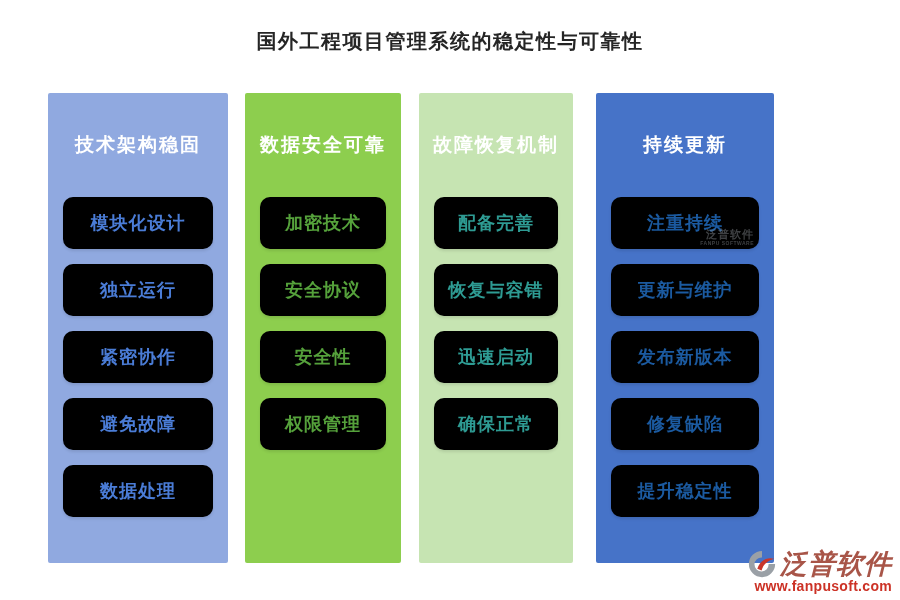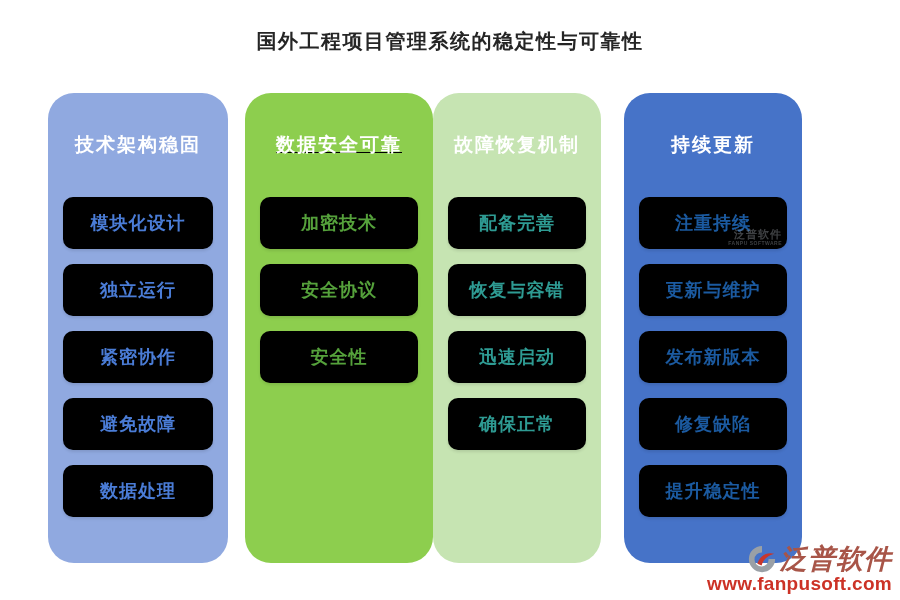--- a/index.html
+++ b/index.html
@@ -6,26 +6,26 @@
   body{
     width:900px;height:600px;background:#ffffff;position:relative;overflow:hidden;
     font-family:"Liberation Sans","DejaVu Sans",sans-serif;
   }
   .title{
     position:absolute;top:28px;left:0;width:100%;margin:0;
     text-align:center;font-size:20px;font-weight:800;color:#252525;letter-spacing:1.5px;
   }
   .columns{position:absolute;top:93px;left:48px;display:flex;}
   .column{
-    height:470px;border-radius:26px;box-sizing:border-box;position:relative;
+    height:470px;border-radius:2px;box-sizing:border-box;position:relative;
     background:var(--col-bg);
   }
   .c0{width:180px;margin-right:17px;}
-  .c1{width:188px;text-decoration:underline;}
-  .c2{width:168px;margin-right:23px;}
+  .c1{width:156px;margin-right:18px;}
+  .c2{width:154px;margin-right:23px;}
   .c3{width:178px;}
   .col-header{
     height:104px;display:flex;align-items:center;justify-content:center;
     color:#ffffff;font-size:19px;font-weight:700;letter-spacing:2px;
   }
   .card{
     width:calc(100% - 30px);height:52px;margin:0 auto 15px auto;
     background:#000000;border-radius:10px;
     display:flex;align-items:center;justify-content:center;
     font-size:18px;font-weight:700;letter-spacing:1px;color:var(--col-text);
@@ -38,21 +38,21 @@
     font-weight:700;
   }
   .card-wm .cw-main{font-size:11px;display:block;}
   .card-wm .cw-sub{font-size:5px;display:block;letter-spacing:0.5px;}
   .watermark{
     position:absolute;right:8px;bottom:6px;
     display:flex;flex-direction:column;align-items:flex-end;line-height:1.05;
   }
   .brand-row{display:flex;align-items:center;gap:3px;}
   .brand{font-size:27px;font-weight:800;font-style:italic;letter-spacing:1px;}
-  .url{font-size:19px;font-weight:700;letter-spacing:0.3px;}
+  .url{font-size:14px;font-weight:700;letter-spacing:0.3px;}
   .logo-icon{width:30px;height:30px;display:inline-block;}
 </style>
 </head>
 <body>
 
 <h1 class="title">国外工程项目管理系统的稳定性与可靠性</h1>
 
 <div class="columns">
 
   <div class="column c0" style="--col-bg: #90A9E0; --col-text: #4A7CD6;">
@@ -77,20 +77,23 @@
   <div class="column c1" style="--col-bg: #8DCE4E; --col-text: #55A13B;">
     <div class="col-header">数据安全可靠</div>
     <div class="card">
         <span>加密技术</span>
       </div>
     <div class="card">
         <span>安全协议</span>
       </div>
     <div class="card">
         <span>安全性</span>
+      </div>
+    <div class="card">
+        <span>权限管理</span>
       </div>
   </div>
 
   <div class="column c2" style="--col-bg: #C6E4B2; --col-text: #2E9B93;">
     <div class="col-header">故障恢复机制</div>
     <div class="card">
         <span>配备完善</span>
       </div>
     <div class="card">
         <span>恢复与容错</span>

